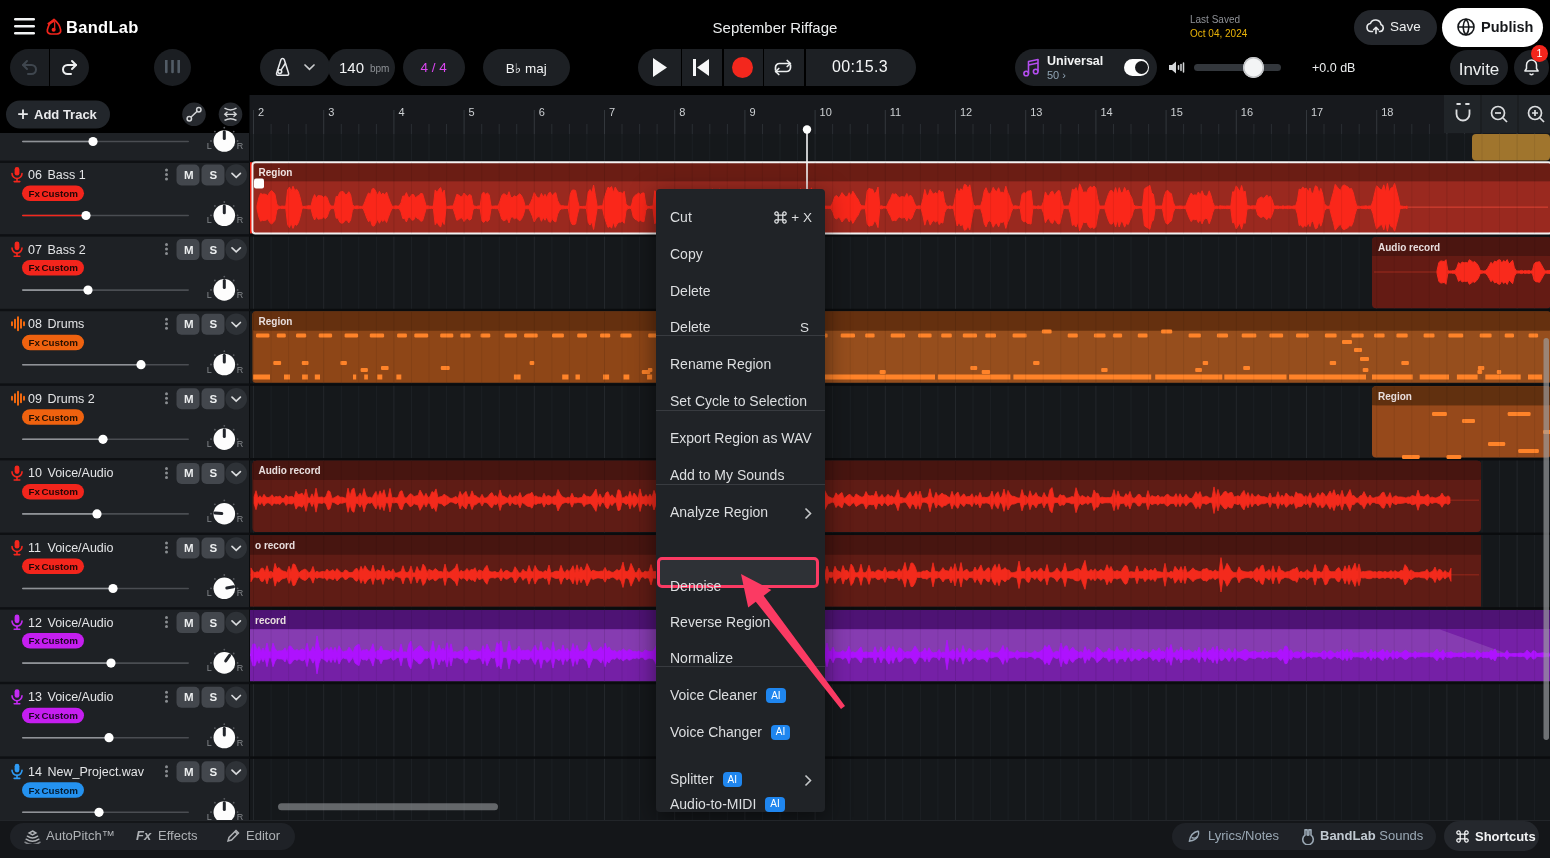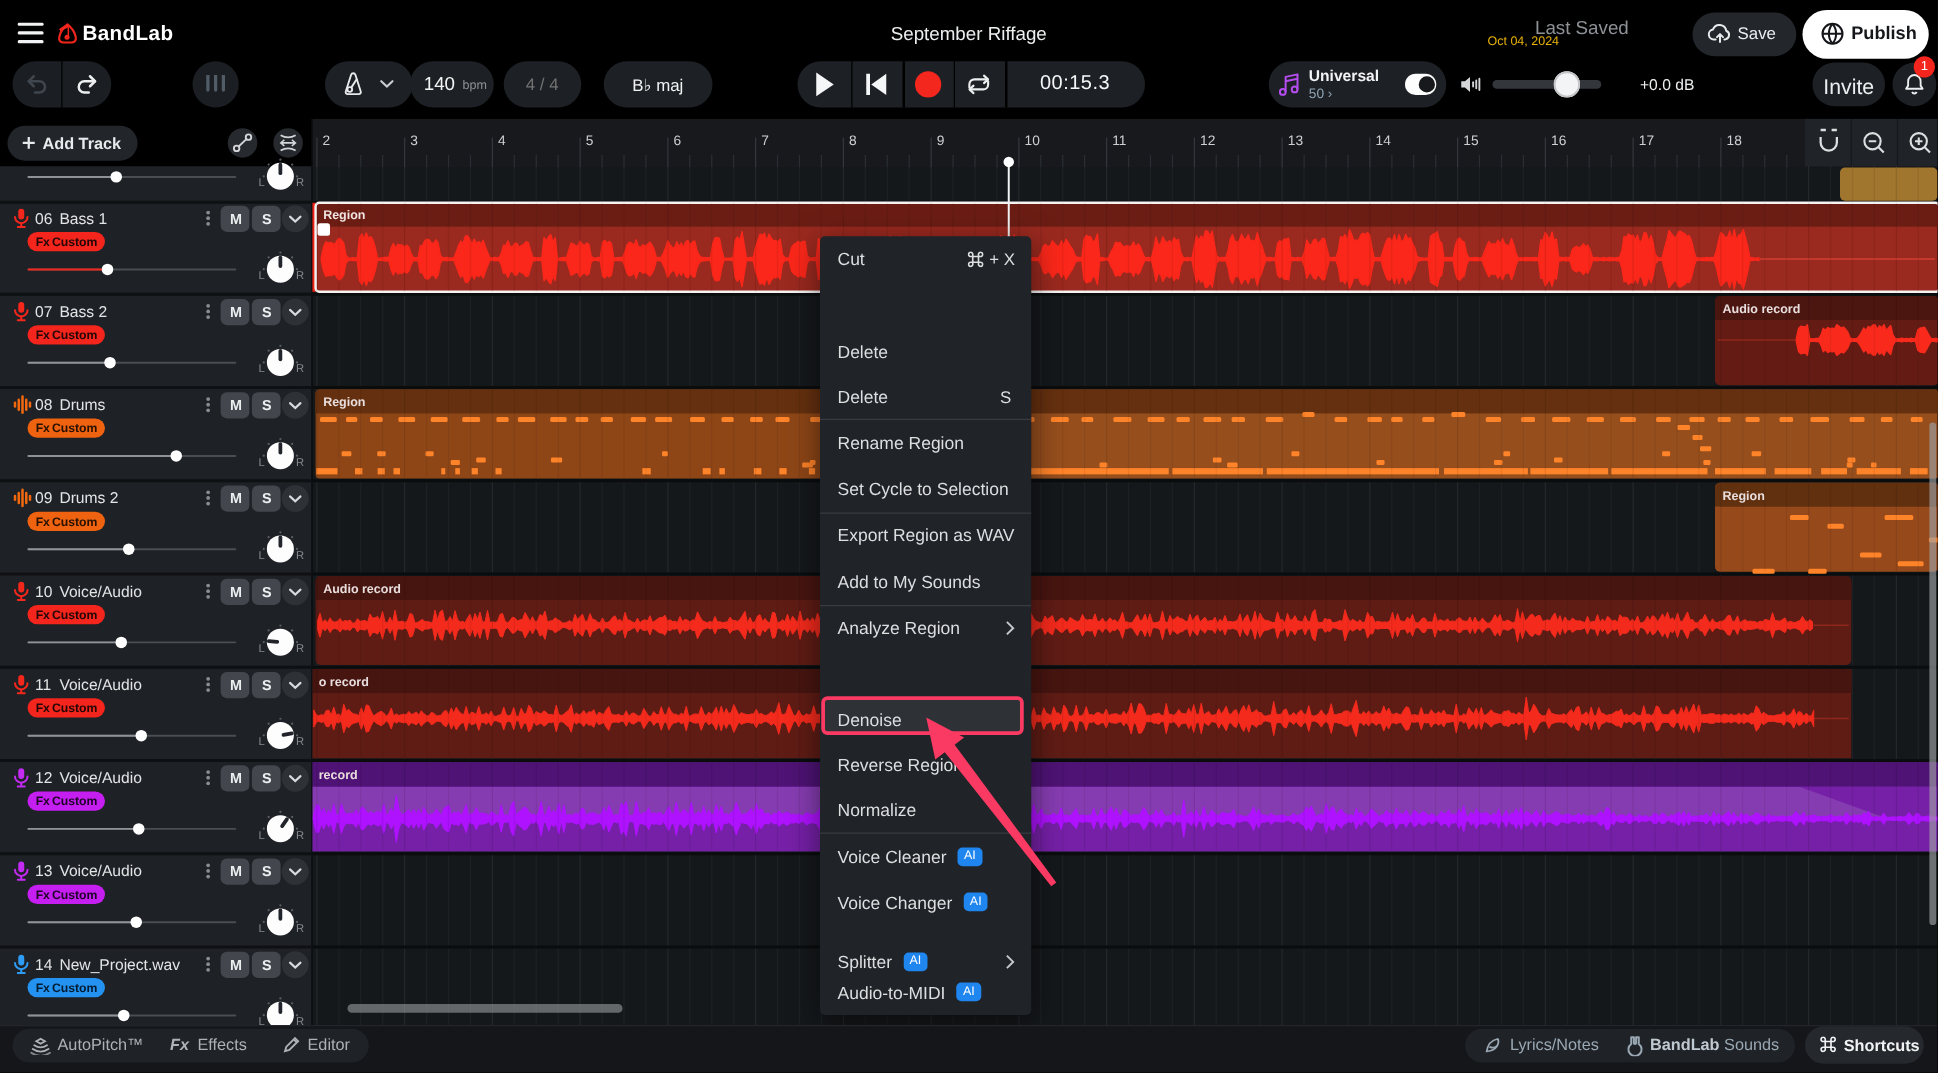--- a/index.html
+++ b/index.html
@@ -1,18 +1,18 @@
 <!DOCTYPE html>
 <html><head><meta charset="utf-8"><style>
 *{margin:0;padding:0;box-sizing:border-box}
 html,body{width:1550px;height:858px;background:#000;overflow:hidden}
 body{font-family:"Liberation Sans",sans-serif;-webkit-font-smoothing:antialiased}
 .a{position:absolute}
 #app{position:relative;width:1550px;height:858px;overflow:hidden}
-.mi{width:169px;height:36px;padding:0 13px 0 14px;font-size:14px;color:#dcdee0;display:flex;align-items:center}
+.mi{width:169px;height:36px;padding:0 13px 0 14px;font-size:14px;color:#dcdee0;display:flex;align-items:flex-end}
 .sc{margin-left:auto;font-size:13.5px;display:flex;align-items:center}
 .ai{margin-left:9px;background:#1f86ef;color:#fff;font-size:10px;font-weight:normal;border-radius:4px;padding:2.5px 5px;line-height:1}
 .bt{font-size:13px;color:#aeb1b5}
 </style></head><body>
 <div id="app">
 <svg class="a" style="left:0;top:0" width="1550" height="820" font-family="Liberation Sans, sans-serif">
       <rect x="250" y="95" width="1300" height="725" fill="#15181b"></rect>
       <rect x="250" y="95" width="1300" height="39" fill="#17191d"></rect>
       <rect x="253" y="110" width="1" height="24" fill="#33373c"></rect>
       <rect x="270.6" y="124" width="1" height="10" fill="#2a2e33"></rect>
@@ -839,21 +839,21 @@
       </g>
     </svg>
     <svg class="a" style="left:45px;top:17px" width="18" height="19" viewBox="0 0 24 24">
       <path d="M12 2.6 C8 5.8 4.2 11 3.2 16.2 C2.4 20.3 5 22 8 22 H16 C19 22 21.6 20.3 20.8 16.2 C19.8 11 16 5.8 12 2.6 Z" fill="none" stroke="#f3251c" stroke-width="2.3" stroke-linejoin="round"></path>
       <polygon points="3,7.5 11.8,2 12.8,5.8 4.6,10.2" fill="#f3251c"></polygon>
       <polygon points="12.1,5 13.7,4.6 13.7,16.2 12.1,16.2" fill="#f3251c"></polygon>
       <circle cx="11.5" cy="16.4" r="2.7" fill="#f3251c"></circle>
     </svg>
     <div class="a" style="left:66px;top:17.5px;font-size:16.5px;font-weight:bold;color:#fff;letter-spacing:.3px">BandLab</div>
     <div class="a" style="left:675px;top:19px;width:200px;text-align:center;font-size:15px;color:#eceeef">September Riffage</div>
-    <div class="a" style="left:1190px;top:14px;width:151px;text-align:center;font-size:15px;color:#8e9196">Last Saved</div>
+    <div class="a" style="left:1190px;top:14px;width:151px;text-align:left;font-size:10px;color:#8e9196">Last Saved</div>
     <div class="a" style="left:1190px;top:28px;width:151px;text-align:left;font-size:10px;color:#eab308">Oct 04, 2024</div>
     <div class="a" style="left:1354px;top:9.5px;width:83px;height:35px;border-radius:17.5px;background:#1d2024;background:#23262b"></div>
     <svg class="a" style="left:1366px;top:18px" width="20" height="18" viewBox="0 0 20 18" fill="none" stroke="#e8eaec" stroke-width="1.6" stroke-linecap="round" stroke-linejoin="round">
       <path d="M6.5 13.5 H5 a4 4 0 0 1 -.6 -7.95 A5.5 5.5 0 0 1 15 6.6 a3.6 3.6 0 0 1 -.8 6.9 h-0.7"></path>
       <path d="M10 15.5 V9.5 M7.6 11.7 L10 9.3 l2.4 2.4"></path>
     </svg>
     <div class="a" style="left:1390px;top:19px;font-size:13.5px;color:#eceeef">Save</div>
     <div class="a" style="left:1442px;top:7.5px;width:101px;height:39px;border-radius:19.5px;background:#fff"></div>
     <svg class="a" style="left:1456px;top:17px" width="20" height="20" viewBox="0 0 20 20" fill="none" stroke="#15171a" stroke-width="1.6">
       <circle cx="10" cy="10" r="8"></circle>
@@ -884,21 +884,21 @@
       <circle cx="8.8" cy="15.6" r="1.9"></circle>
       <path d="M10 14.1 L14.6 7"></path>
     </svg>
     <svg class="a" style="left:303px;top:63px" width="13" height="9" fill="none" stroke="#caccce" stroke-width="1.7" stroke-linecap="round">
       <path d="M2 2 l4.5 4.3 L11 2"></path>
     </svg>
     <div class="a" style="left:327.5px;top:49px;width:67.5px;height:37px;border-radius:18.5px;background:#1d2024;"></div>
     <div class="a" style="left:339px;top:58.5px;font-size:15px;color:#f2f3f4">140</div>
     <div class="a" style="left:370px;top:62.5px;font-size:10px;color:#8e9196">bpm</div>
     <div class="a" style="left:402.5px;top:49px;width:62.5px;height:37px;border-radius:18.5px;background:#1d2024;"></div>
-    <div class="a" style="left:402.5px;top:60px;width:62.5px;text-align:center;font-size:13.5px;color:#737373">4 / 4</div>
+    <div class="a" style="left:402.5px;top:60px;width:62.5px;text-align:center;font-size:13.5px;color:#d946ef">4 / 4</div>
     <div class="a" style="left:482.5px;top:49px;width:87.5px;height:37px;border-radius:18.5px;background:#1d2024;"></div>
     <div class="a" style="left:482.5px;top:60px;width:87.5px;text-align:center;font-size:13.5px;color:#f2f3f4">B♭ maj</div>
     <div class="a" style="left:638px;top:49px;width:278px;height:37px;border-radius:18.5px;background:#1d2024;"></div>
     <div class="a" style="left:680.7px;top:49px;width:1.5px;height:37px;background:#000"></div>
     <div class="a" style="left:722px;top:49px;width:1.5px;height:37px;background:#000"></div>
     <div class="a" style="left:762.5px;top:49px;width:1.5px;height:37px;background:#000"></div>
     <div class="a" style="left:804px;top:49px;width:1.5px;height:37px;background:#000"></div>
     <svg class="a" style="left:651px;top:57px" width="18" height="21">
       <polygon points="2,1 16,10.5 2,20" fill="#f5f6f7"></polygon>
     </svg>
@@ -953,20 +953,23 @@
     <div class="a mi" style="left:656px;top:189px">
       <span>Cut</span>
       <span class="sc">
         <svg width="13" height="13" viewBox="0 0 13 13" fill="none" stroke="#dcdee0" stroke-width="1.3">
           <path d="M4.2 4.2 h4.6 v4.6 h-4.6 z"></path>
           <path d="M4.2 4.2 H2.9 a1.7 1.7 0 1 1 1.3 -1.3 z M8.8 4.2 V2.9 a1.7 1.7 0 1 1 1.3 1.3 z M8.8 8.8 h1.3 a1.7 1.7 0 1 1 -1.3 1.3 z M4.2 8.8 v1.3 a1.7 1.7 0 1 1 -1.3 -1.3 z"></path>
         </svg>
         <span style="margin-left:4px">+ X</span>
       </span>
     </div>
+    <div class="a mi" style="left:656px;top:226px">
+      <span>Copy</span>
+    </div>
     <div class="a mi" style="left:656px;top:262.5px">
       <span>Delete</span>
     </div>
     <div class="a mi" style="left:656px;top:299px">
       <span>Delete</span>
       <span class="sc" style="margin-right:3px">S</span>
     </div>
     <div class="a mi" style="left:656px;top:335.5px">
       <span>Rename Region</span>
     </div>

